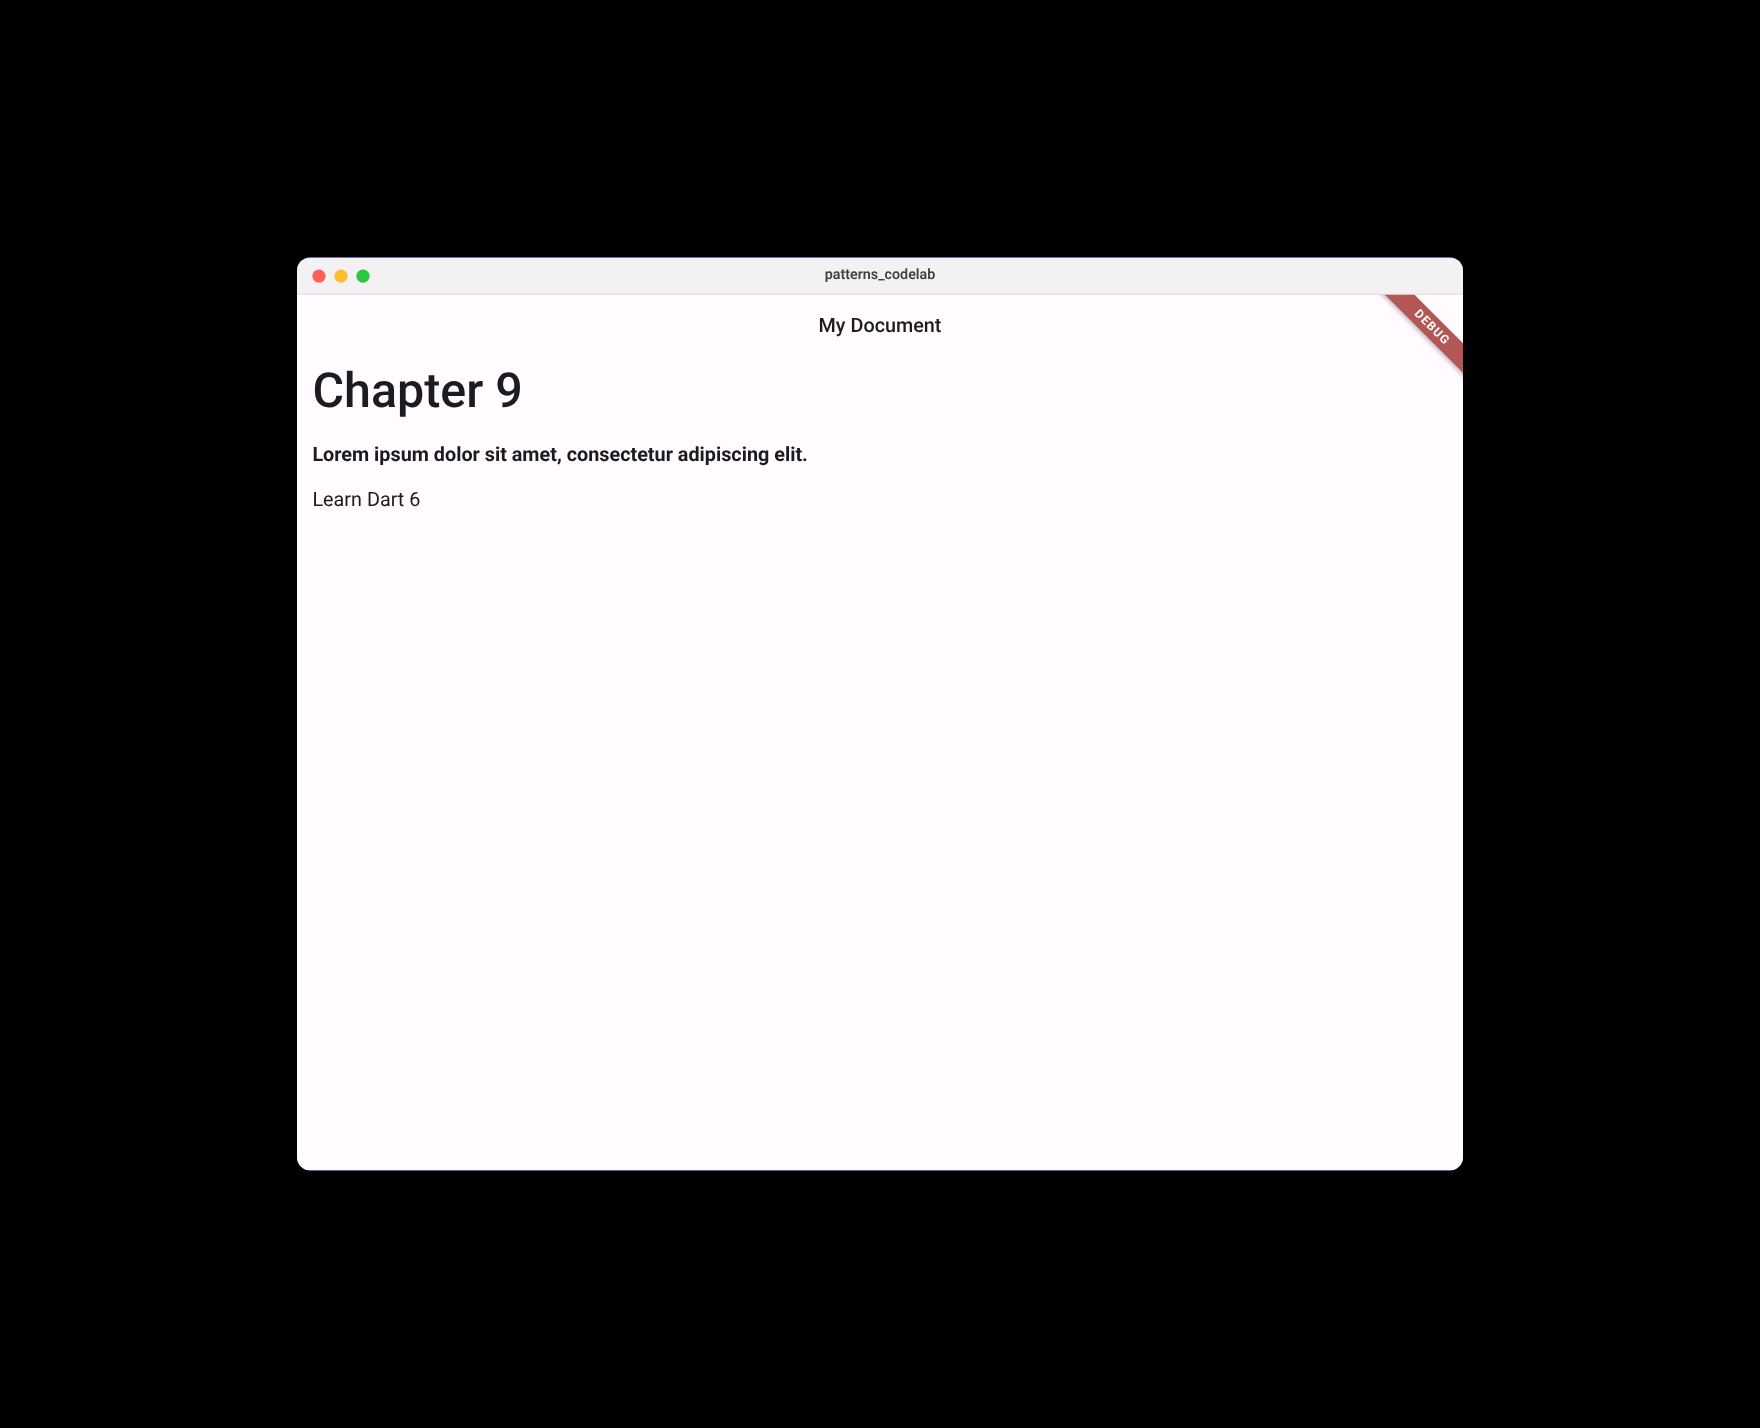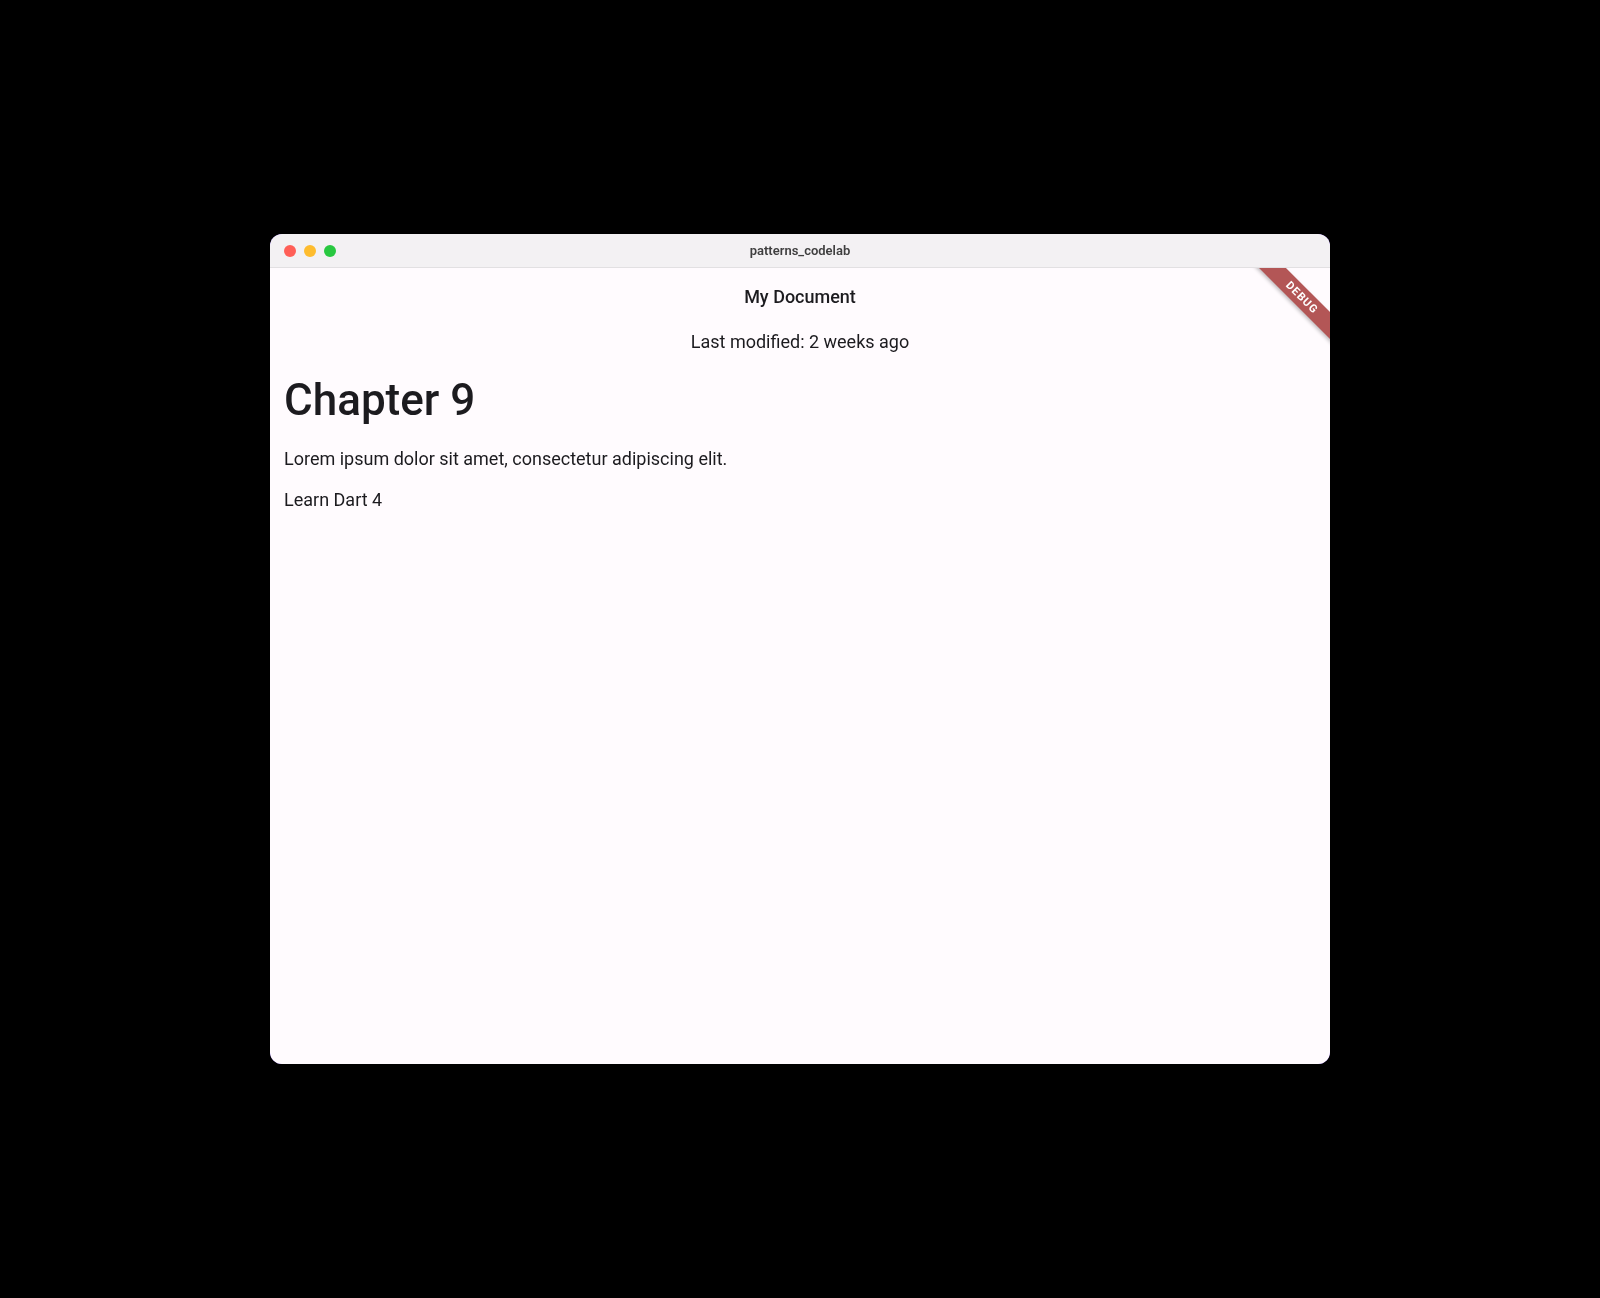--- a/index.html
+++ b/index.html
@@ -112,21 +112,21 @@
     .chapter-heading {
       font-size: 44px;
       font-weight: 500;
       color: #1c1b1f;
       margin-top: 24px;
       line-height: 1.1;
     }
 
     .body-text {
       font-size: 18px;
-      font-weight: 400;
+      font-weight: 700;
       color: #1c1b1f;
       margin-top: 24px;
     }
 
     .body-text-2 {
       font-size: 18px;
       font-weight: 400;
       color: #1c1b1f;
       margin-top: 20px;
     }
@@ -146,25 +146,24 @@
   </div>
 
   <div class="app-body">
 
     <div class="debug-banner">DEBUG</div>
 
     <div class="content">
 
       <div class="doc-title">My Document</div>
 
-      <div class="last-modified">Last modified: 2 weeks ago</div>
 
       <div class="chapter-heading">Chapter 9</div>
 
       <div class="body-text">Lorem ipsum dolor sit amet, consectetur adipiscing elit.</div>
 
-      <div class="body-text-2">Learn Dart 4</div>
+      <div class="body-text-2">Learn Dart 6</div>
 
     </div>
 
   </div>
 
 </div>
 
 </body></html>

